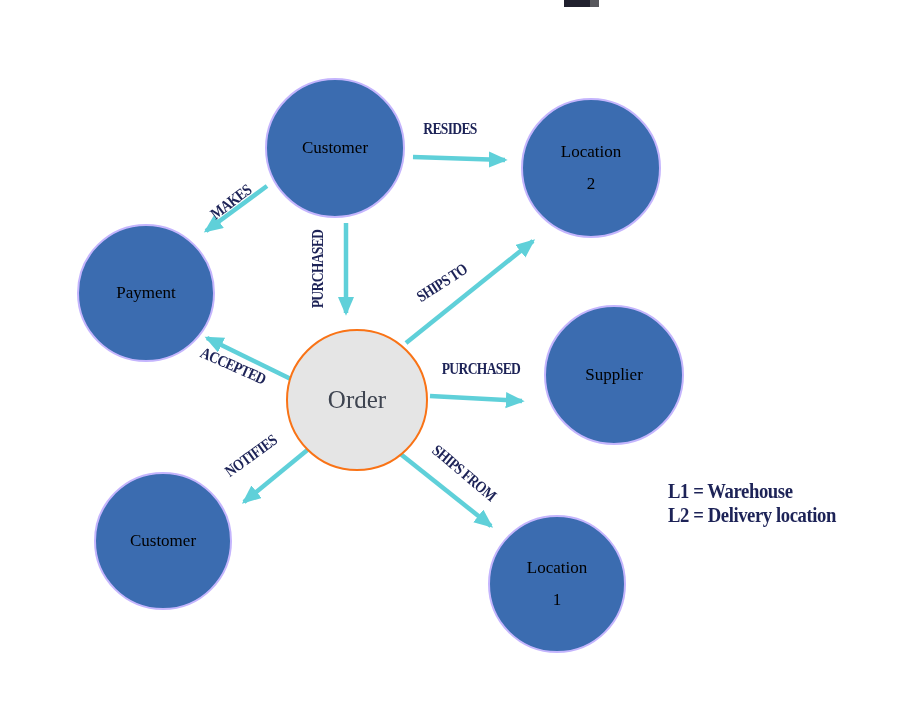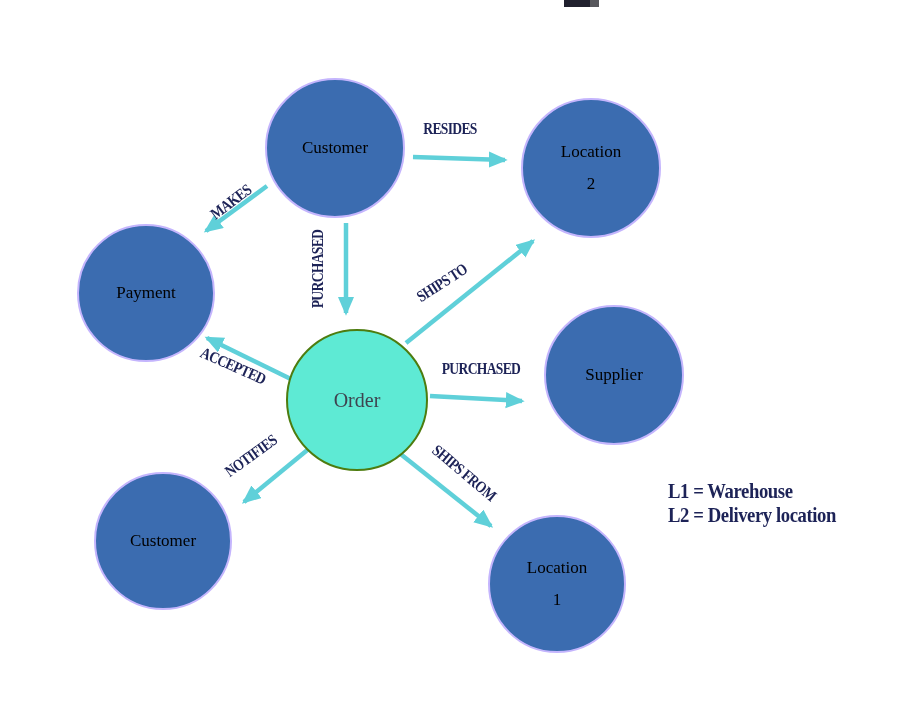--- a/index.html
+++ b/index.html
@@ -13,22 +13,22 @@
   .edges-layer { position: absolute; left: 0; top: 0; }
 
   .node {
     position: absolute; border-radius: 50%;
     background: #3b6cb0; border: 2px solid #c4b5fd;
     color: #000000;
     display: flex; flex-direction: column; align-items: center; justify-content: center;
     font-size: 17px; line-height: 32px; text-align: center;
   }
   .node.order {
-    background: #5eead4; border: 2px solid #4d7c0f;
-    color: #3e4450; font-size: 20px;
+    background: #e5e5e5; border: 2px solid #f97316;
+    color: #3e4450; font-size: 25px;
   }
 
   .edge-label {
     position: absolute; white-space: nowrap;
     font-weight: 700; font-size: 16px; letter-spacing: -0.8px;
     color: #1d2357;
     transform: translate(-50%,-50%) rotate(var(--r, 0deg)) scaleX(0.85);
   }
 
   .legend {

